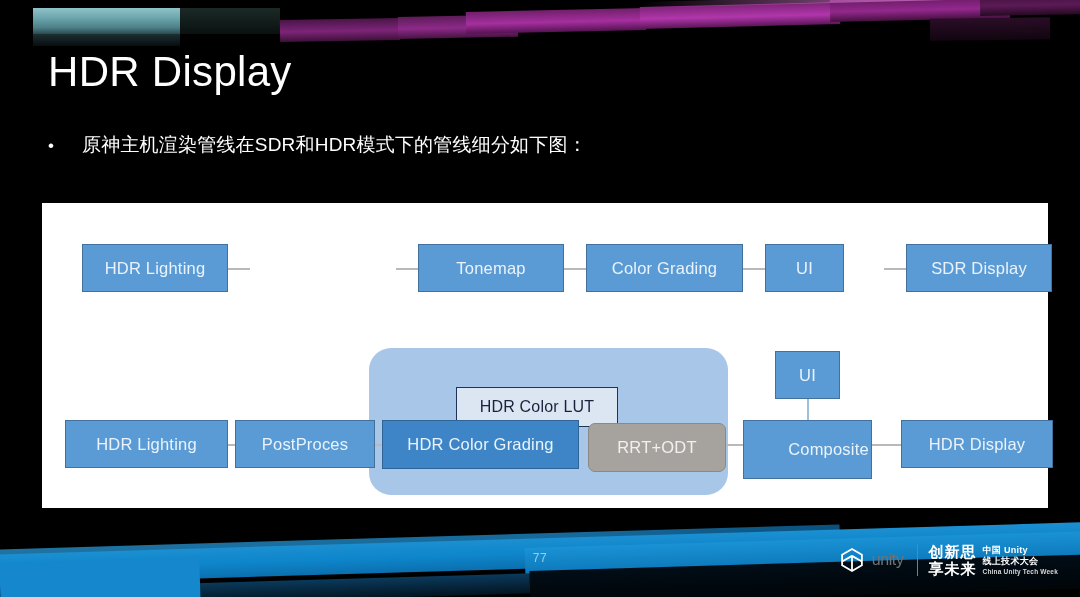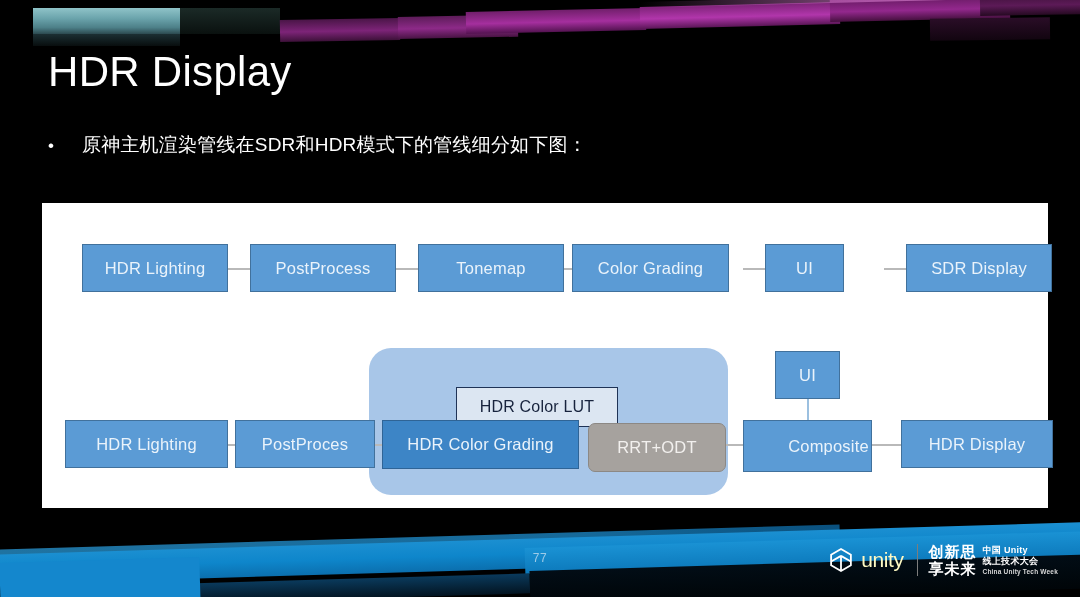--- a/index.html
+++ b/index.html
@@ -255,22 +255,22 @@
     right: 22px; top: 538px;
     display: flex;
     align-items: center;
     height: 44px;
   }
   .unity-mark {
     width: 26px; height: 26px;
     margin-right: 7px;
   }
   .unity-word {
-    font-size: 21px;
-    color: #fef9c3;
+    font-size: 16px;
+    color: #737373;
     letter-spacing: -0.4px;
     font-weight: 400;
   }
   .footer-sep {
     width: 1px;
     height: 32px;
     background: #7d7d7d;
     margin: 0 11px 0 13px;
   }
   .cn-slogan {
@@ -336,27 +336,24 @@
 
     <div class="conn-h" style="left:186px; top:65px; width:22px;"></div>
     <div class="conn-h" style="left:354px; top:65px; width:22px;"></div>
     <div class="conn-h" style="left:522px; top:65px; width:22px;"></div>
     <div class="conn-h" style="left:701px; top:65px; width:22px;"></div>
     <div class="conn-h" style="left:842px; top:65px; width:22px;"></div>
 
     <div class="dbox" style="left:40px; top:41px; width:146px; height:48px;">
       <span>HDR Lighting</span>
     </div>
-    <div class="dbox" style="left:208px; top:41px; width:146px; height:48px;">
-      <span>PostProcess</span>
-    </div>
     <div class="dbox" style="left:376px; top:41px; width:146px; height:48px;">
       <span>Tonemap</span>
     </div>
-    <div class="dbox" style="left:530px; top:41px; width:157px; height:48px;">
+    <div class="dbox" style="left:544px; top:41px; width:157px; height:48px;">
       <span>Color Grading</span>
     </div>
     <div class="dbox" style="left:723px; top:41px; width:79px; height:48px;">
       <span>UI</span>
     </div>
     <div class="dbox" style="left:864px; top:41px; width:146px; height:48px;">
       <span>SDR Display</span>
     </div>
 
     <div class="group-container" style="left:327px; top:145px; width:359px; height:147px;"></div>
@@ -381,21 +378,21 @@
     <div class="dbox darkblue" style="left:340px; top:217px; width:197px; height:49px;">
       <span>HDR Color Grading</span>
     </div>
     <div class="dbox gray" style="left:546px; top:220px; width:138px; height:49px;">
       <span>RRT+ODT</span>
     </div>
 
     <div class="dbox" style="left:733px; top:148px; width:65px; height:48px;">
       <span>UI</span>
     </div>
-    <div class="dbox" style="left:701px; top:217px; width:129px; height:52px;padding-left:42px;">
+    <div class="dbox" style="left:701px; top:217px; width:129px; height:59px;padding-left:42px;">
       <span>Composite</span>
     </div>
     <div class="dbox" style="left:859px; top:217px; width:152px; height:48px;">
       <span>HDR Display</span>
     </div>
   </div>
 
   <div class="bottom-deco">
     <div class="bd-band bd-light"></div>
     <div class="bd-band bd-main"></div>

